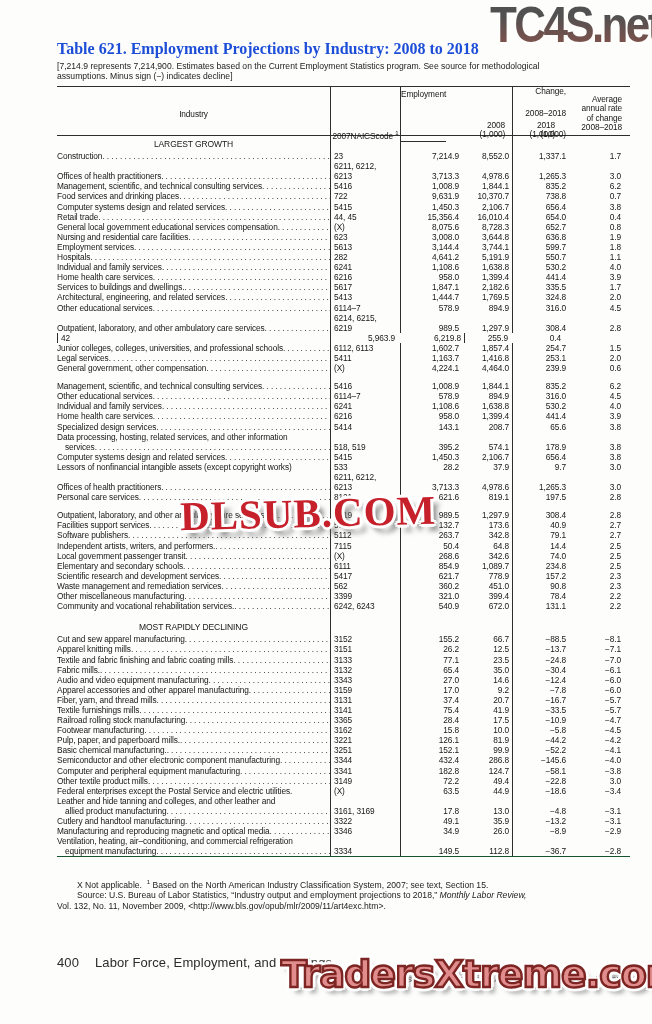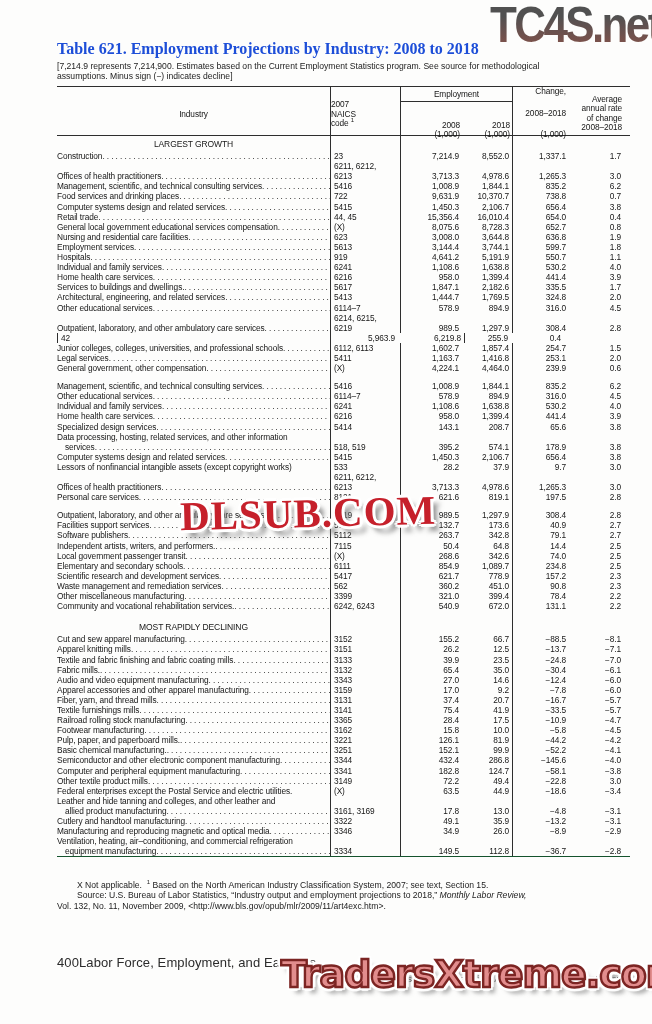--- a/index.html
+++ b/index.html
@@ -11,22 +11,22 @@
   .title{position:absolute;left:57px;top:40px;width:560px;
          font-family:"Liberation Serif",serif;font-weight:bold;font-size:16px;color:#1d4ed8;}
   .note{position:absolute;left:57px;top:61px;width:555px;font-size:8.6px;line-height:10px;color:#222;}
 
   
   .tbl{position:absolute;left:57px;top:86px;width:573px;font-size:8.3px;letter-spacing:-0.1px;color:#161616;}
   .grid{display:grid;grid-template-columns:273px 70px 64px 48px 58px 60px;}
   .bL{border-left:1px solid #2e2e2e;}
   .thead{border-top:1px solid #2e2e2e;border-bottom:1px solid #2e2e2e;height:48px;}
   .h-ind{display:flex;align-items:center;justify-content:center;}
-  .h-naics{display:flex;flex-direction:column;align-items:flex-start;justify-content:center;line-height:9.6px;}
-  .h-emp{grid-column:3 / span 2;display:flex;flex-direction:column;}
+  .h-naics{display:flex;flex-direction:row;align-items:flex-end;justify-content:center;line-height:9.6px;}
+  .h-emp{grid-column:3 / span 2;display:flex;flex-direction:row;}
   .h-emp-top{text-align:center;border-bottom:1px solid #2e2e2e;padding:2px 0 2px;}
   .h-emp-cols{flex:1;display:grid;grid-template-columns:64px 48px;align-items:end;}
   .h-num{text-align:right;line-height:9.6px;padding-bottom:2px;}
   .h-num.c3{padding-right:5px;}
   .h-num.c4{padding-right:3px;}
   .h-chg{display:flex;flex-direction:column;justify-content:flex-end;text-align:right;
          line-height:9.6px;padding:0 4px 2px 0;gap:12px;}
   .h-rate{display:flex;flex-direction:column;justify-content:center;text-align:right;
           line-height:9.6px;padding:0 8px 1px 0;}
   sup{font-size:6px;vertical-align:super;line-height:0;}
@@ -47,21 +47,21 @@
   .sec .c1{display:block;text-align:center;font-size:8.5px;padding:3px 0 2px;}
   .gap > div{height:8px;}
 
   
   .footnotes{position:absolute;left:57px;top:880px;width:575px;font-size:8.6px;line-height:10.4px;color:#222;}
   .fn-indent{padding-left:20px;}
   .ital{font-style:italic;}
 
   
   .footer-line{position:absolute;left:57px;top:955px;font-size:13px;color:#2b2b2b;letter-spacing:0.1px;}
-  .footer-line .pgnum{margin-right:0;text-align:center;}
+  .footer-line .pgnum{margin-right:16px;text-align:center;}
   .census{position:absolute;right:9px;top:973px;font-size:9.6px;color:#333;}
 
   
   .wm-top{position:absolute;top:-4px;right:-8px;
           font-family:"Liberation Sans",sans-serif;font-weight:bold;font-size:50px;letter-spacing:-3px;
           transform:scaleX(0.88);transform-origin:right top;
           background:linear-gradient(#454545 35%,#80463c 95%);
           -webkit-background-clip:text;background-clip:text;color:transparent;opacity:0.93;z-index:6;}
   .wm-mid{position:absolute;left:180px;top:489px;z-index:7;
           font-family:"Liberation Serif",serif;font-weight:bold;font-size:41px;letter-spacing:1px;
@@ -234,21 +234,21 @@
           <div class="c3 bL">3,144.4</div>
           <div class="c4">3,744.1</div>
           <div class="c5 bL">599.7</div>
           <div class="c6">1.8</div>
         </div>
         <div class="tr grid">
           <div class="c1">
             <span class="lbl">Hospitals</span>
             <span class="dots"></span>
           </div>
-          <div class="c2 bL">919</div>
+          <div class="c2 bL">282</div>
           <div class="c3 bL">4,641.2</div>
           <div class="c4">5,191.9</div>
           <div class="c5 bL">550.7</div>
           <div class="c6">1.1</div>
         </div>
         <div class="tr grid">
           <div class="c1">
             <span class="lbl">Individual and family services</span>
             <span class="dots"></span>
           </div>
@@ -658,21 +658,21 @@
           <div class="c4">12.5</div>
           <div class="c5 bL">−13.7</div>
           <div class="c6">−7.1</div>
         </div>
         <div class="tr grid">
           <div class="c1">
             <span class="lbl">Textile and fabric finishing and fabric coating mills</span>
             <span class="dots"></span>
           </div>
           <div class="c2 bL">3133</div>
-          <div class="c3 bL">39.9</div>
+          <div class="c3 bL">77.1</div>
           <div class="c4">23.5</div>
           <div class="c5 bL">−24.8</div>
           <div class="c6">−7.0</div>
         </div>
         <div class="tr grid">
           <div class="c1">
             <span class="lbl">Fabric mills.</span>
             <span class="dots"></span>
           </div>
           <div class="c2 bL">3132</div>

